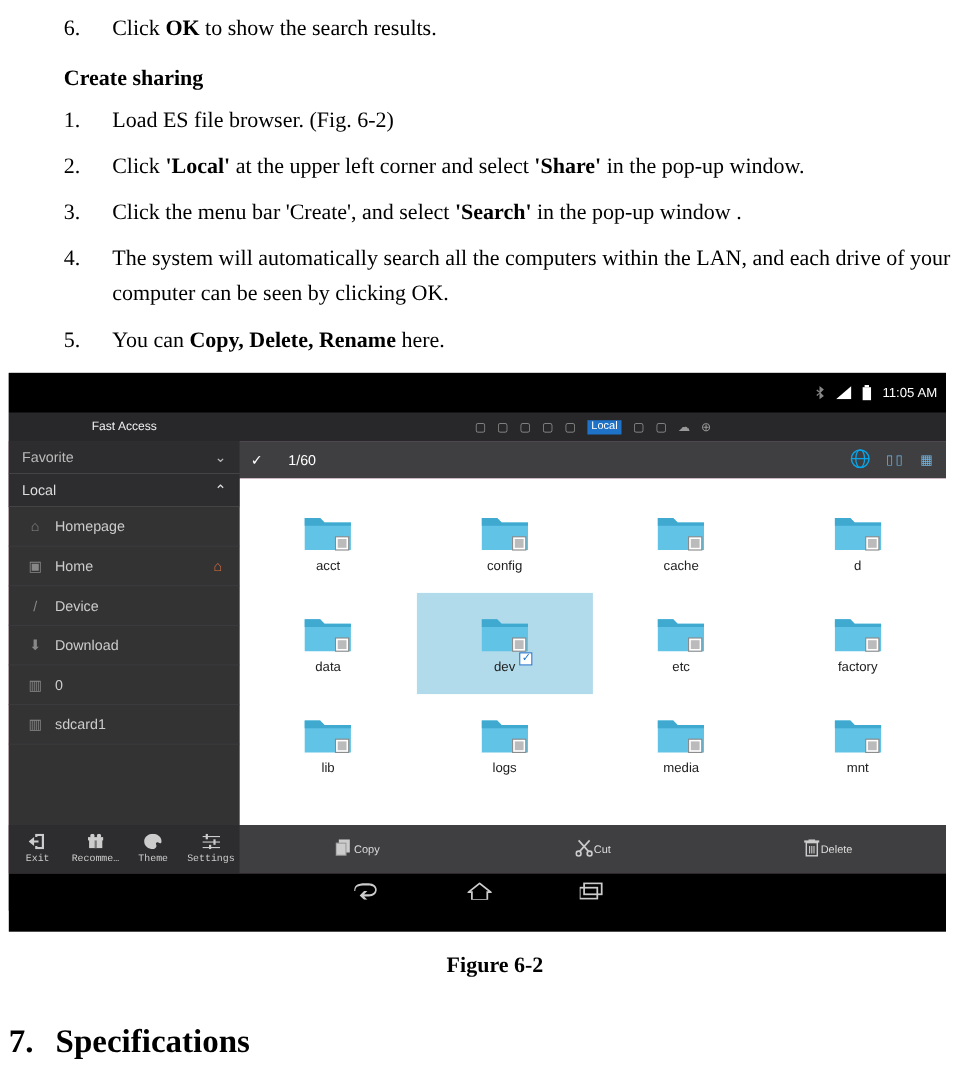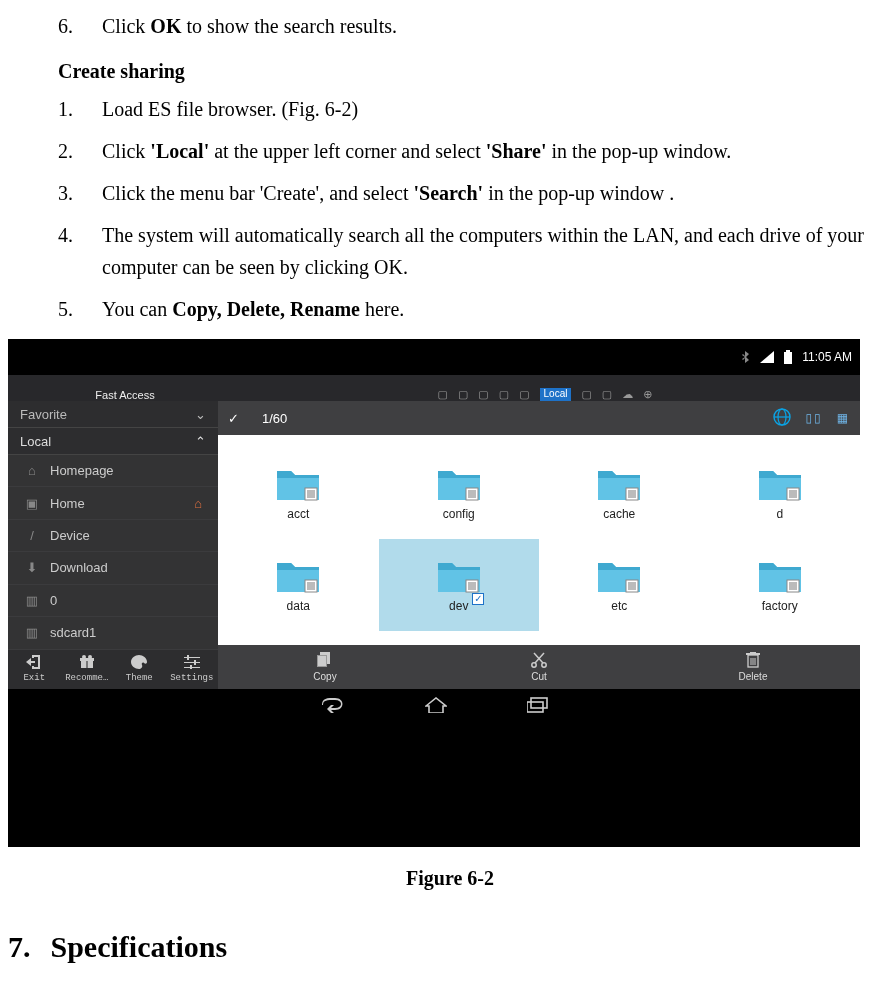--- a/index.html
+++ b/index.html
@@ -17,25 +17,25 @@
   ol.numlist > li { display:flex; gap:24px; margin:10px 0; line-height:1.6; }
   ol.numlist > li .num { min-width:20px; }
   .heading { font-weight:bold; font-size:20px; margin:18px 0 2px 0; }
   .b { font-weight:bold; }
   .figure-caption { text-align:center; font-weight:bold; font-size:20px; margin:20px 0 40px 16px; }
   .section-heading { font-weight:bold; font-size:30px; margin:30px 0 0 8px; display:flex; gap:20px; }
   
   .fig { width:852px; height:508px; background:#000; margin:14px 0 0 8px; font-family: Arial, Helvetica, sans-serif; color:#fff; font-size:12px; position:relative; }
   .statusbar { height:36px; background:#000; display:flex; align-items:center; justify-content:flex-end; padding:0 8px; gap:10px; font-size:12px; }
   .statusbar .sig-icon svg, .statusbar .batt-icon svg, .statusbar .bt-icon svg { display:block; }
-  .titlebar { height:26px; background:#28282b; display:flex; align-items:flex-end; color:#eee; font-size:11px;padding-left:12px; }
+  .titlebar { height:26px; background:#28282b; display:flex; align-items:center; color:#eee; font-size:11px; }
   .titlebar .fastaccess { width:210px; text-align:center; }
   .titlebar .tab-icons { flex:1; display:flex; justify-content:center; gap:10px; color:#999; font-size:11px; }
   .titlebar .local-tag { background:#1e72c8; color:#fff; padding:0 4px; font-size:10px; }
-  .main-row { display:flex; height:288px; background:#f9a8d4; color:#000; }
+  .main-row { display:flex; height:393px; background:#f9a8d4; color:#000; }
   
   .sidebar { width:210px; background:#333334; color:#ddd; display:flex; flex-direction:column; font-size:13px; }
   .side-header { height:30px; display:flex; align-items:center; justify-content:space-between; padding:0 12px; color:#bbb; border-bottom:1px solid #444; background:#2d2d2f; }
   .side-section { height:30px; display:flex; align-items:center; justify-content:space-between; padding:0 12px; color:#ddd; border-bottom:1px solid #444; background:#2d2d2f; }
   .side-item { height:36px; display:flex; align-items:center; gap:10px; padding:0 16px; color:#ccc; border-bottom:1px solid #3b3b3d; }
   .side-item .side-icon { width:16px; color:#888; display:flex; align-items:center; justify-content:center; }
   .side-spacer { flex:1; }
   .side-bottom { display:flex; height:44px; background:#2d2d2f;font-family:Liberation Mono, monospace; }
   .side-bottom .sb-btn { flex:1; display:flex; flex-direction:column; align-items:center; justify-content:center; gap:1px; color:#ccc; font-size:9px; }
   
@@ -44,21 +44,21 @@
   .content-head .check-icon { width:20px; color:#fff; }
   .content-head .right-icons { margin-left:auto; display:flex; gap:14px; align-items:center; }
   .content-head .globe { color:#0aa4e6; }
   .content-head .tool-grp { color:#6fb4e6; font-size:12px; letter-spacing:2px; }
   .grid { flex:1; background:#fff; display:grid; grid-template-columns:repeat(4,1fr); grid-auto-rows:92px; overflow:hidden; padding-top:12px; }
   .folder { display:flex; flex-direction:column; align-items:center; justify-content:center; gap:3px; font-size:12px; color:#222; position:relative; }
   .folder.selected { background:#b1dbeb; }
   .folder .check-mark { position:absolute; right:34%; bottom:26px; width:12px; height:12px; background:#fff; border:1px solid #1e72c8; color:#1e72c8; font-size:10px; line-height:10px; text-align:center; }
   .folder svg { display:block; }
   .action-bar { height:44px; background:#3f3f41; display:flex; }
-  .ab-btn { flex:1; display:flex; flex-direction:column; align-items:center; justify-content:center; color:#ddd; font-size:10px; gap:1px; }
+  .ab-btn { flex:1; display:flex; align-items:center; justify-content:center; color:#ddd; font-size:10px; gap:1px; }
   .navbar { height:34px; background:#000; display:flex; align-items:center; justify-content:center; gap:80px; }
   .navbar .nav-btn { color:#ccc; }
 </style>
 </head>
 <body>
 
 <div class="page">
   <div class="doc-text">
     <ol class="numlist">
       <li>

